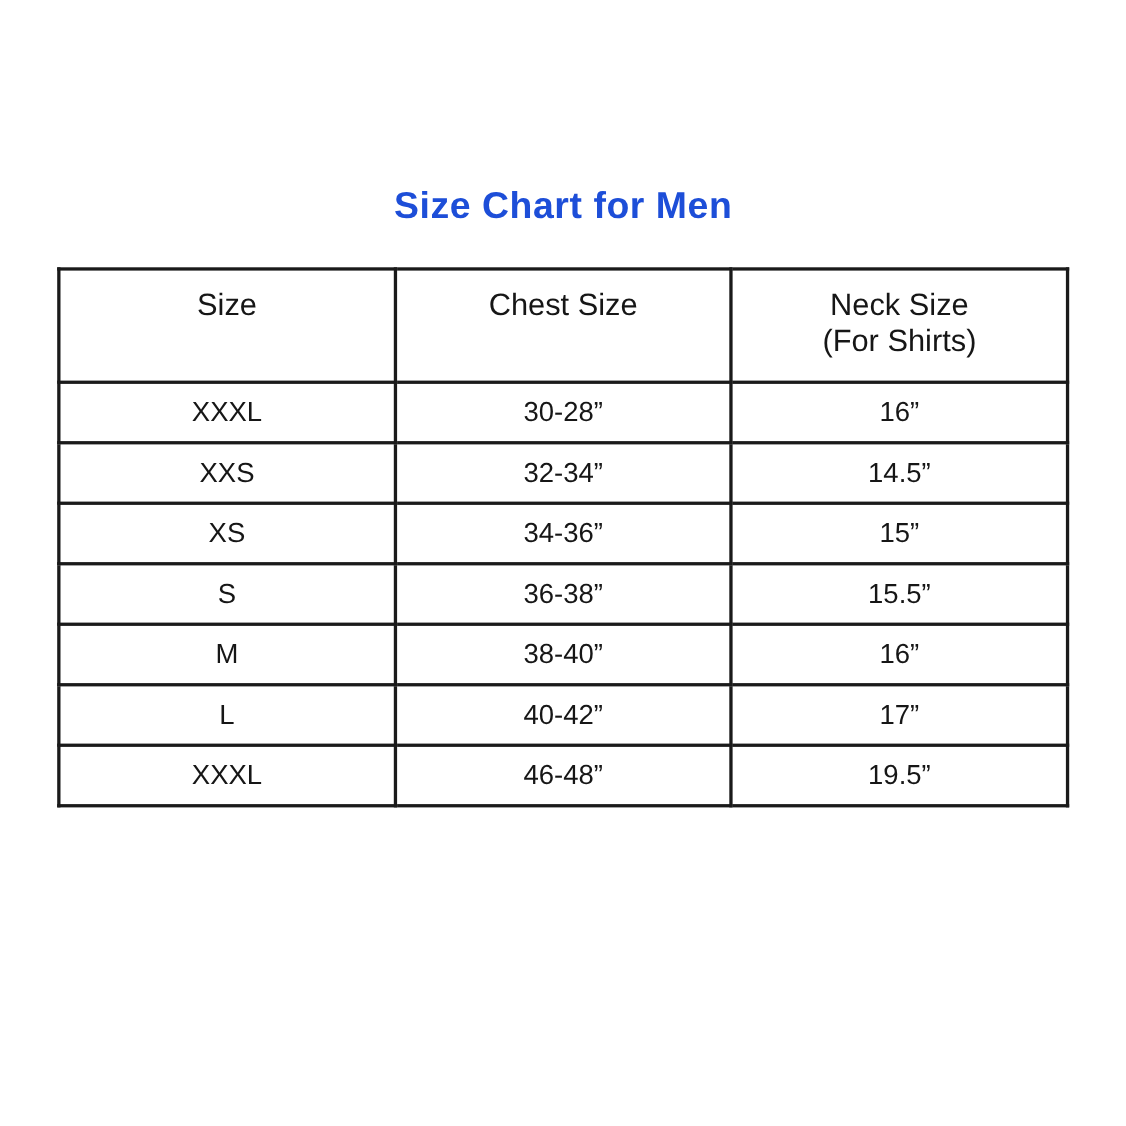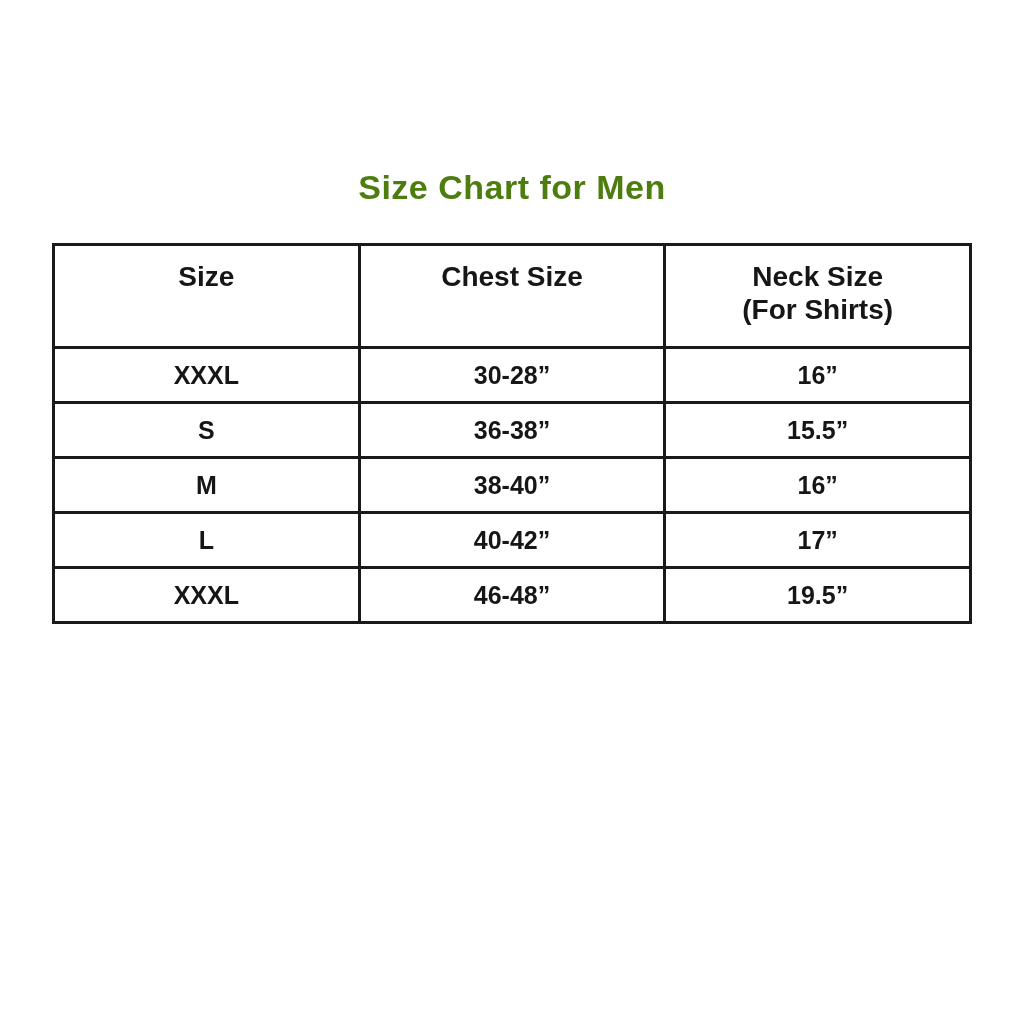--- a/index.html
+++ b/index.html
@@ -21,36 +21,36 @@
   }
   .chart-title {
     position: absolute;
     top: 168px;
     left: 0;
     width: 100%;
     text-align: center;
     font-size: 34px;
     font-weight: bold;
     letter-spacing: 0.5px;
-    color: #4d7c0f;
+    color: #1d4ed8;
   }
   table.size-table {
     position: absolute;
     left: 52px;
     top: 243px;
     width: 920px;
     border-collapse: collapse;
     table-layout: fixed;
     background: #ffffff;
   }
   table.size-table th,
   table.size-table td {
     border: 3px solid #1a1a1a;
     text-align: center;
-    font-weight: bold;
+    font-weight: normal;
     color: #161616;
   }
   table.size-table th {
     height: 85px;
     vertical-align: top;
     padding-top: 14px;
     font-size: 28px;
     line-height: 33px;
   }
   table.size-table td {
@@ -88,20 +88,30 @@
         </th>
       </tr>
     </thead>
     <tbody>
       <tr>
         <td>XXXL</td>
         <td>30-28”</td>
         <td>16”</td>
       </tr>
       <tr>
+        <td>XXS</td>
+        <td>32-34”</td>
+        <td>14.5”</td>
+      </tr>
+      <tr>
+        <td>XS</td>
+        <td>34-36”</td>
+        <td>15”</td>
+      </tr>
+      <tr>
         <td>S</td>
         <td>36-38”</td>
         <td>15.5”</td>
       </tr>
       <tr>
         <td>M</td>
         <td>38-40”</td>
         <td>16”</td>
       </tr>
       <tr>

